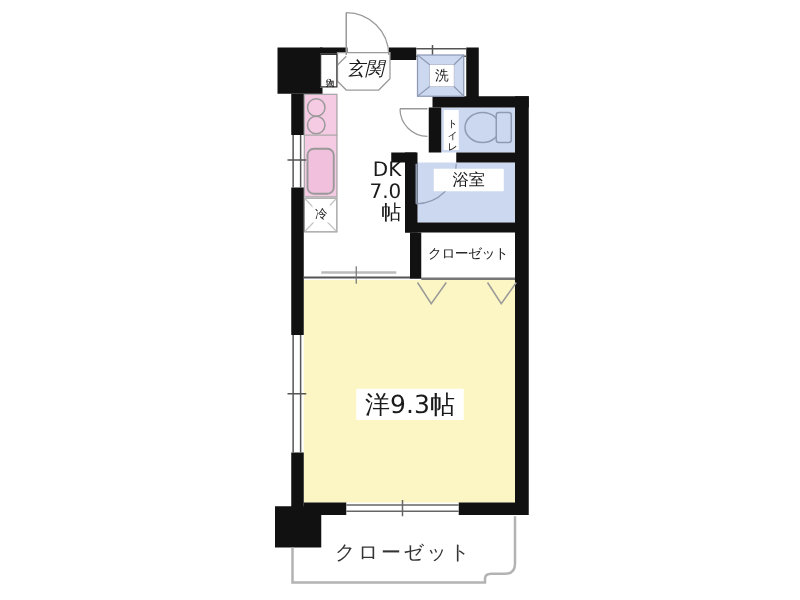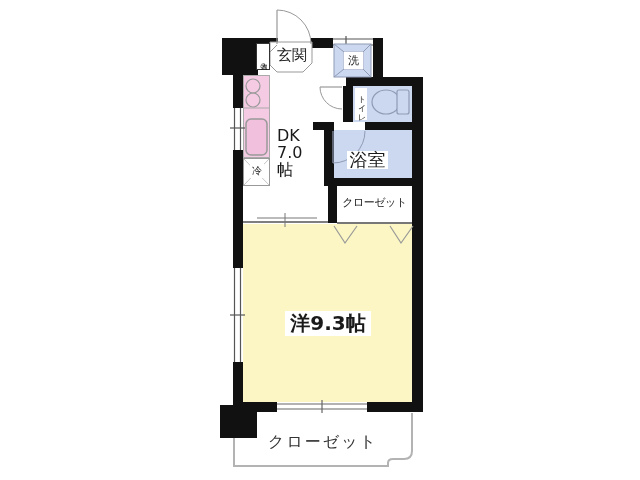--- a/index.html
+++ b/index.html
@@ -126,37 +126,37 @@
       <line x1="322" y1="400" x2="322" y2="413"></line>
     </g>
 
     <path d="M234,438 L234,466 L388,466 L388,463 Q388,459 393,459 L404,459 Q412,459 412,451 L412,413" fill="none" style="stroke:var(--balcony-gray)" stroke-width="2"></path>
   </svg>
 
   <div class="lbl abs whitebg" style="left:256px;top:43px;width:14px;height:27px;border:1px solid #333;font-size:7px;line-height:7px;">
     <span class="vtext">物入</span>
   </div>
 
-  <div class="lbl" style="left:272px;top:46px;width:40px;height:18px;font-size:15px;">玄関</div>
+  <div class="lbl" style="left:272px;top:46px;width:40px;height:18px;font-size:15px;font-style:italic;">玄関</div>
 
   <div class="lbl whitebg" style="left:344px;top:52px;width:19px;height:17px;font-size:11px;">洗</div>
 
   <div class="lbl whitebg" style="left:355px;top:88px;width:12px;height:32px;font-size:8px;line-height:8px;">
     <span class="vtext">トイレ</span>
   </div>
 
-  <div class="lbl whitebg" style="left:347px;top:151px;width:41px;height:18px;font-size:18px;">浴室</div>
+  <div class="lbl whitebg" style="left:347px;top:135px;width:56px;height:18px;font-size:13px;">浴室</div>
 
-  <div class="abs" style="left:277px;top:127px;width:44px;text-align:left;font-size:16px;line-height:17px;font-weight:500;">
+  <div class="abs" style="left:277px;top:127px;width:44px;text-align:right;font-size:16px;line-height:17px;font-weight:500;">
     <div>DK</div>
     <div>7.0</div>
     <div>帖</div>
   </div>
 
   <div class="lbl whitebg" style="left:250px;top:164px;width:14px;height:14px;font-size:10px;">冷</div>
 
   <div class="lbl" style="left:337px;top:194px;width:75px;height:16px;font-size:11px;letter-spacing:-0.5px;">クローゼット</div>
 
-  <div class="lbl whitebg" style="left:285px;top:311px;width:86px;height:25px;font-size:20px;font-weight:700;">洋9.3帖</div>
+  <div class="lbl whitebg" style="left:285px;top:311px;width:86px;height:25px;font-size:20px;font-weight:400;">洋9.3帖</div>
 
   <div class="lbl" style="left:268px;top:432px;width:110px;height:20px;font-size:16px;letter-spacing:2px;color:#333;">クローゼット</div>
 
 </div>
 
 </body></html>

